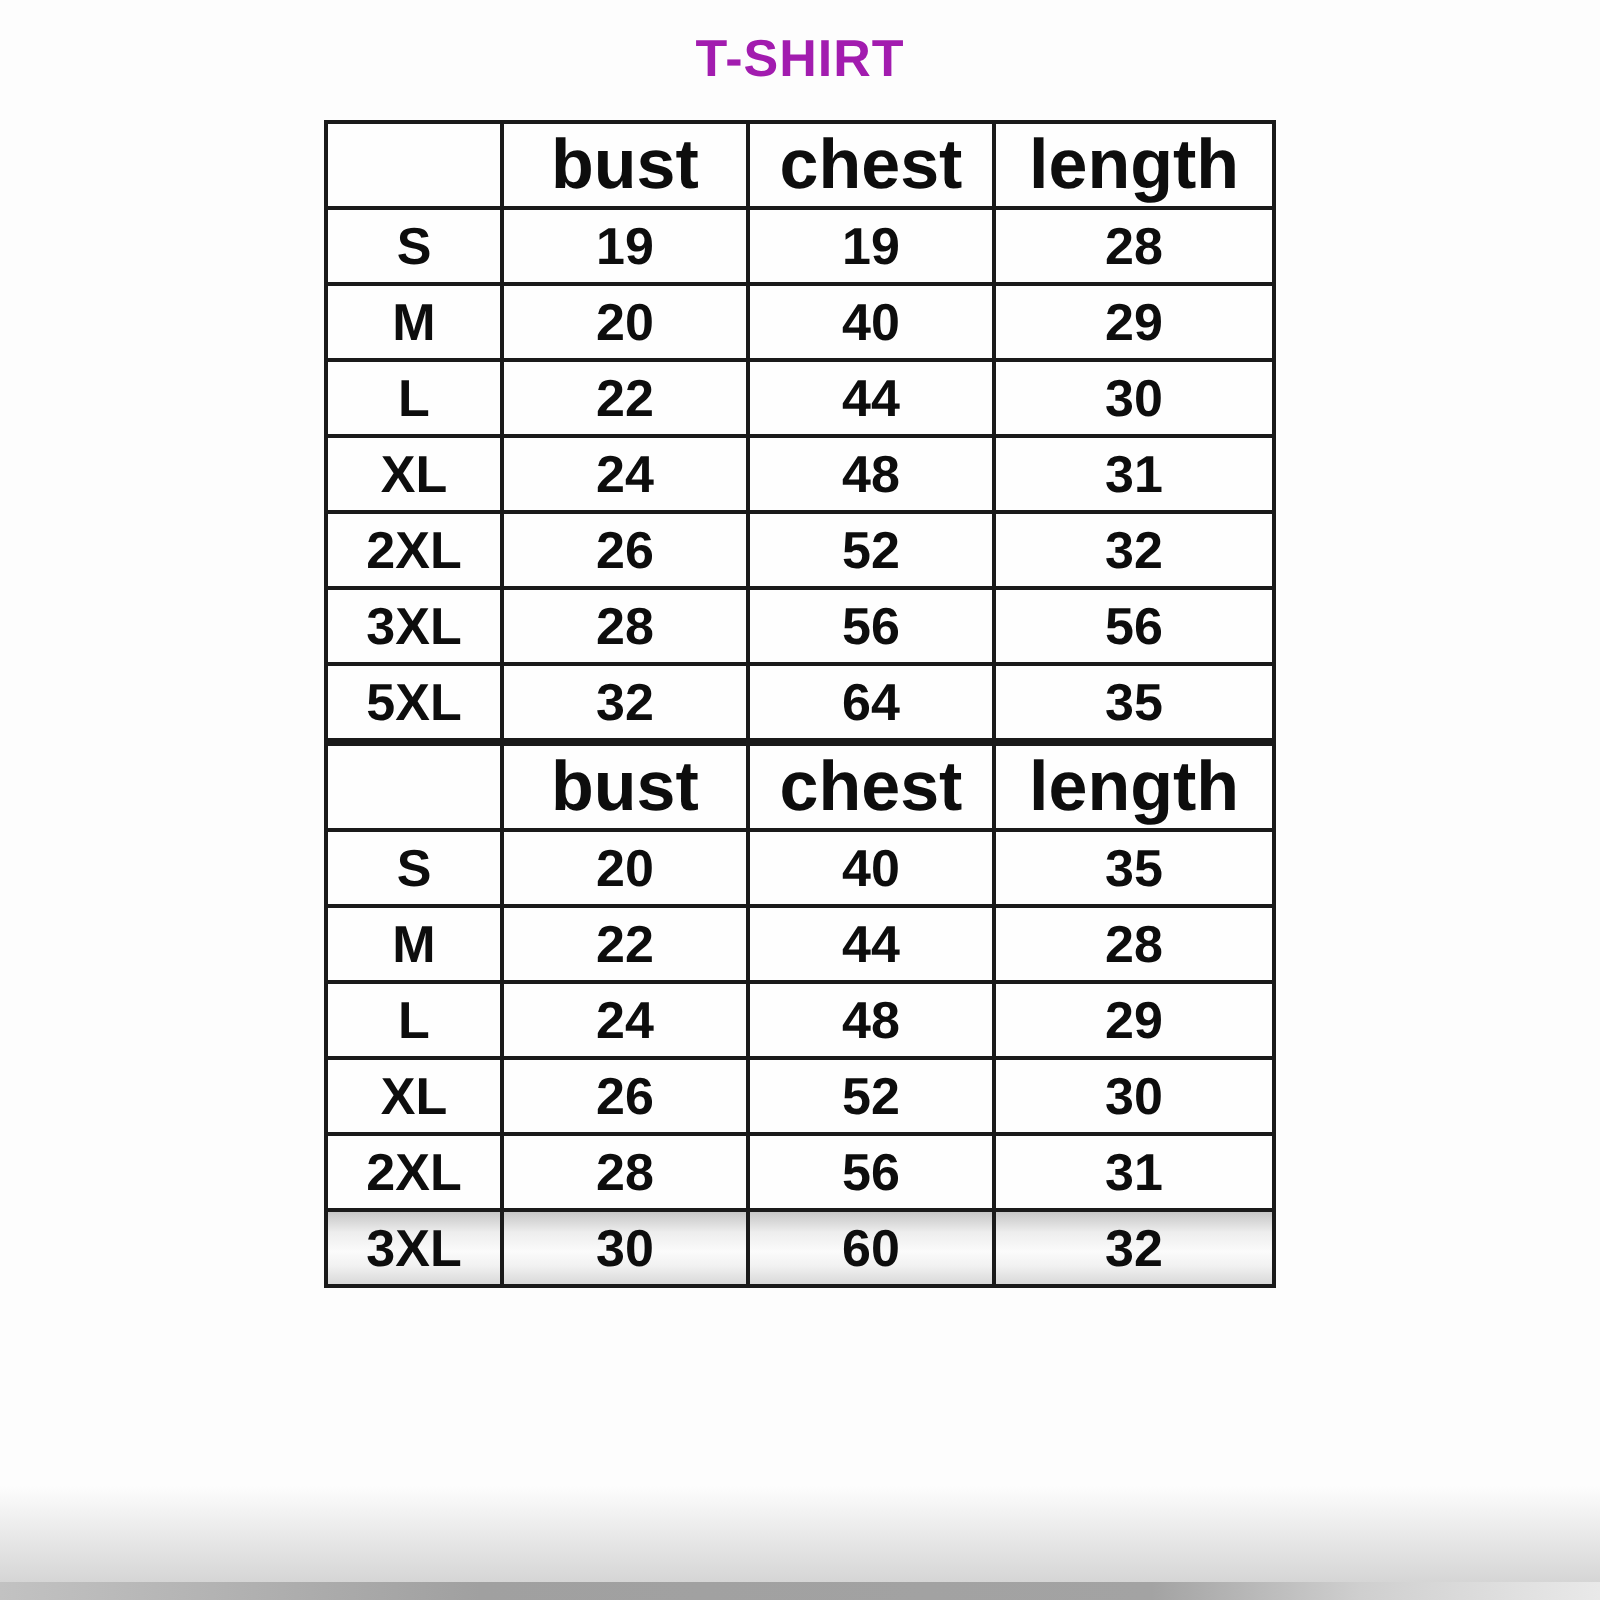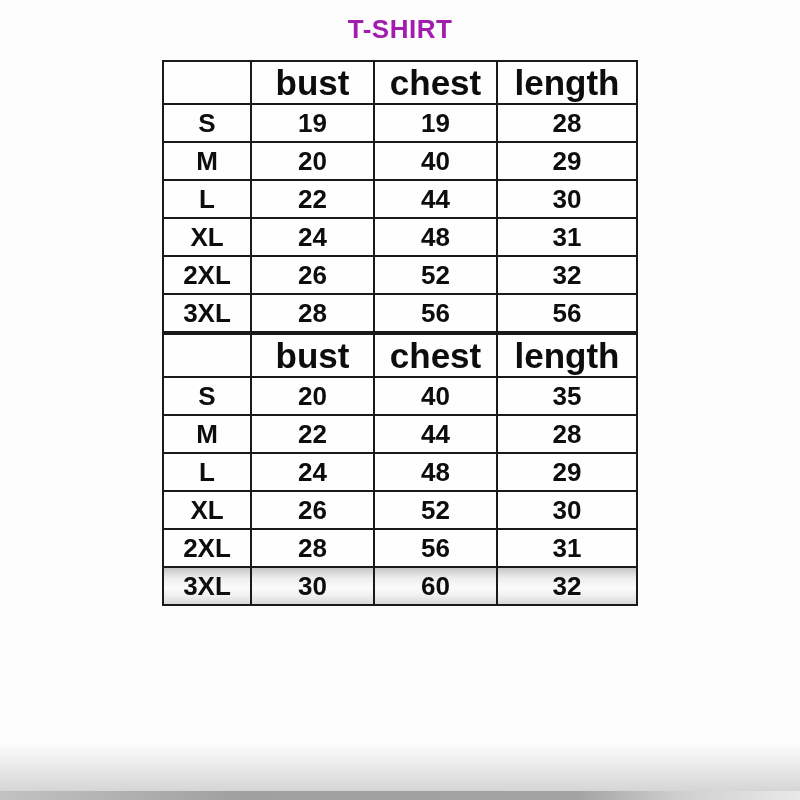--- a/index.html
+++ b/index.html
@@ -145,20 +145,26 @@
             <td>26</td>
             <td>52</td>
             <td>32</td>
           </tr>
           <tr>
             <td>3XL</td>
             <td>28</td>
             <td>56</td>
             <td>56</td>
           </tr>
+          <tr>
+            <td>5XL</td>
+            <td>32</td>
+            <td>64</td>
+            <td>35</td>
+          </tr>
         </tbody>
     </table>
   </div>
 
   <div class="chart-section section-sweatshirt">
     <table class="size-table table-shadowed">
       <colgroup>
         <col class="c-label">
           <col class="c-bust">
           <col class="c-chest">

